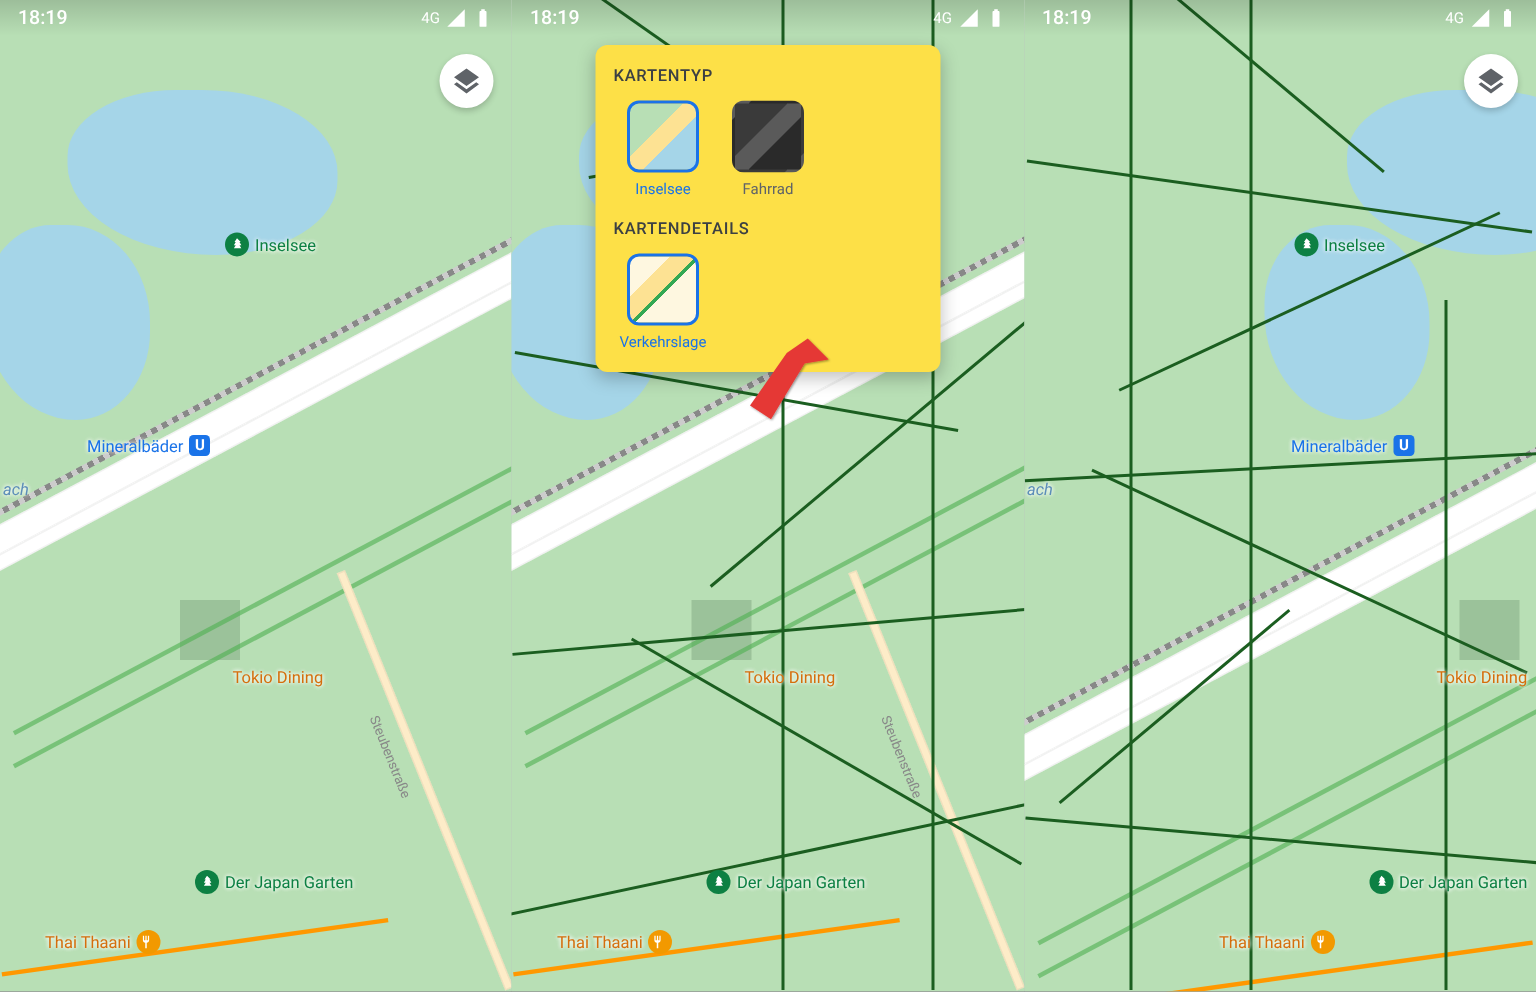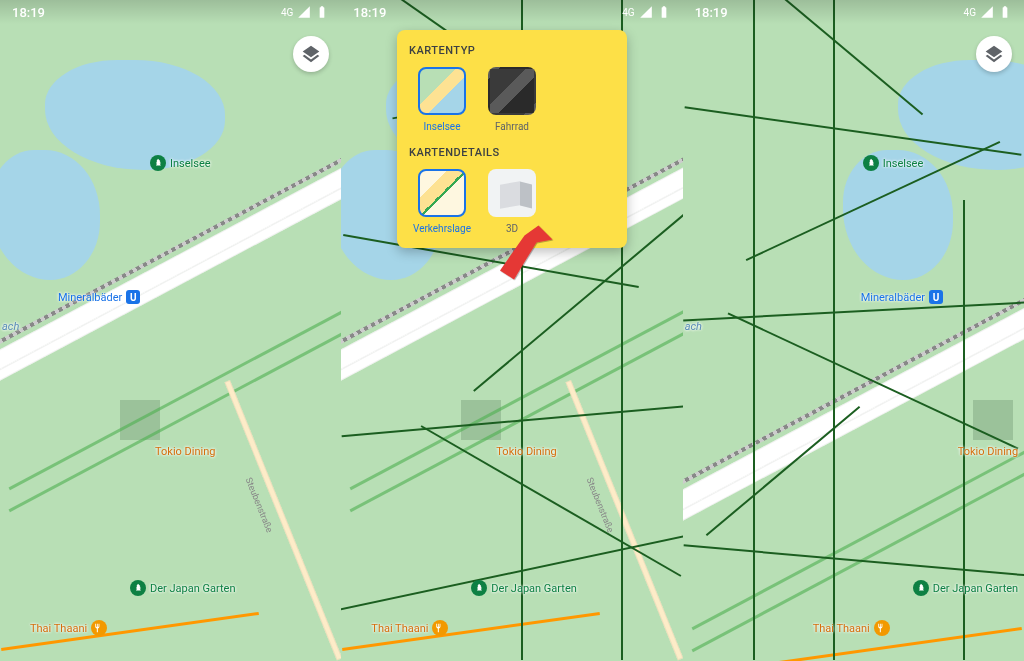--- a/index.html
+++ b/index.html
@@ -217,24 +217,20 @@
         <div class="type-label">Fahrrad</div>
       </div>
     </div>
 
     <div class="dialog-section-title">KARTENDETAILS</div>
     <div class="dialog-grid">
       <div class="type-option selected">
         <div class="type-thumb thumb-traffic"></div>
         <div class="type-label">Verkehrslage</div>
       </div>
-      <div class="type-option">
-        <div class="type-thumb thumb-3d"></div>
-        <div class="type-label">3D</div>
-      </div>
     </div>
   </div>
 
   <div class="arrow-annotation" style="left:145px;top:220px;">
     <svg viewBox="0 0 100 100">
       <defs>
           <filter id="sh">
             <feDropShadow dx="1" dy="1" stdDeviation="1" flood-opacity="0.4"></feDropShadow>
           </filter>
         </defs>

